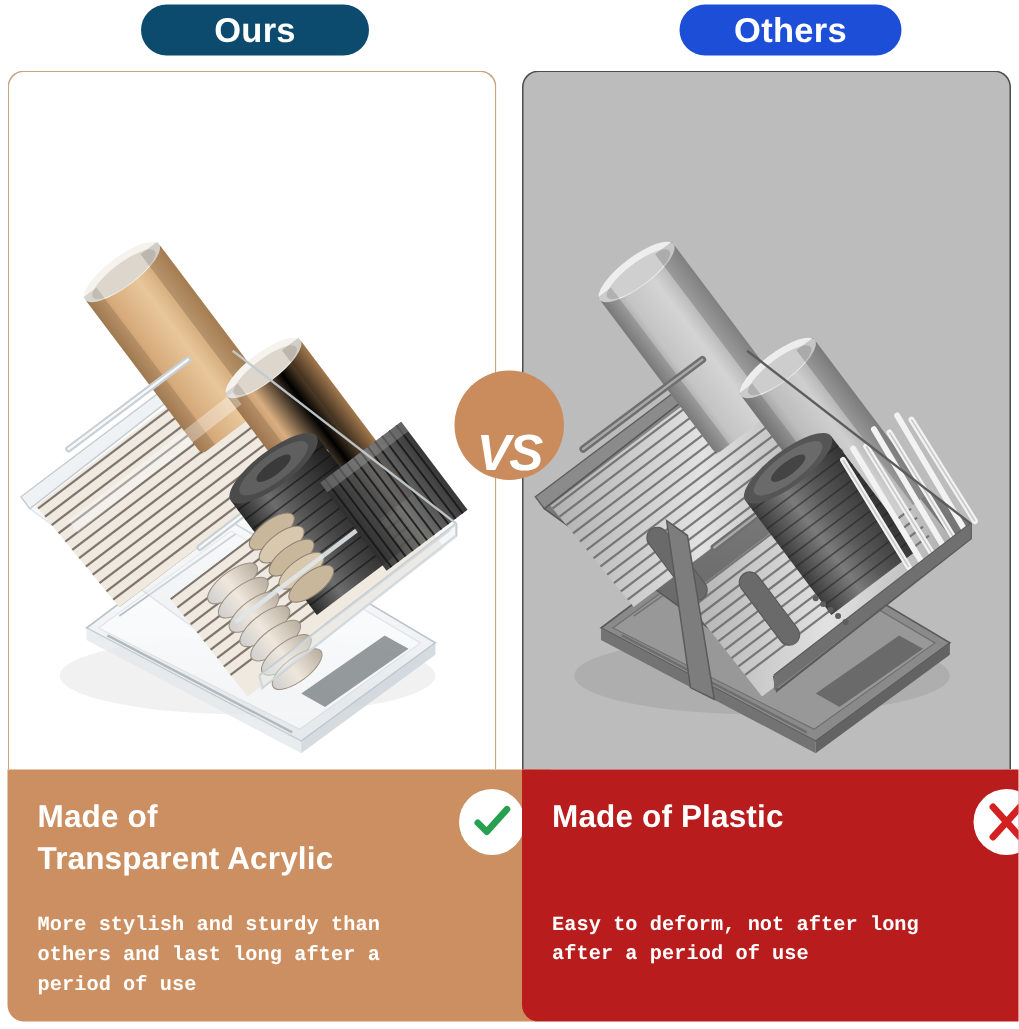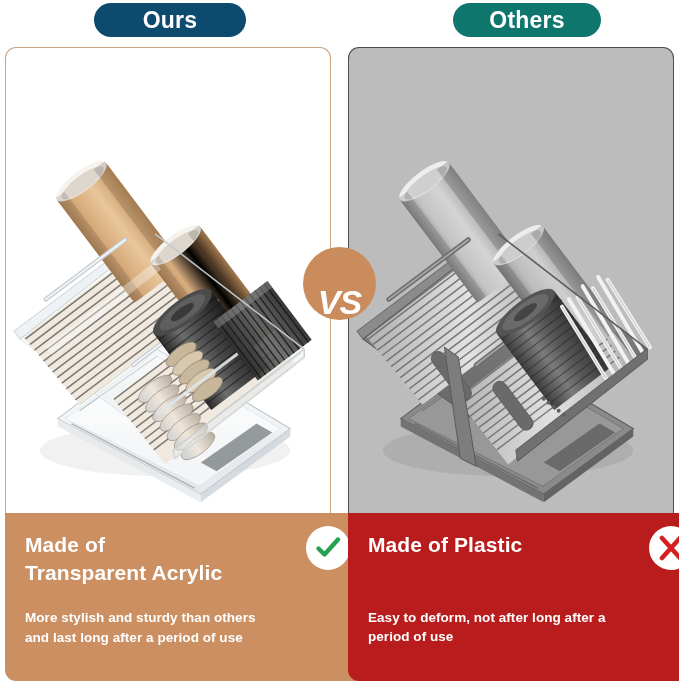--- a/index.html
+++ b/index.html
@@ -39,21 +39,21 @@
     z-index: 6;
   }
   .pill-ours {
     left: 94px;
     width: 152px;
     background: #0c4a6e;
   }
   .pill-others {
     left: 453px;
     width: 148px;
-    background: #0f766e;
+    background: #1d4ed8;
   }
 
   
   .card {
     position: absolute;
     top: 47px;
     width: 326px;
     height: 466px;
     border-radius: 11px 11px 0 0;
     overflow: hidden;
@@ -139,20 +139,21 @@
     letter-spacing: 0.1px;
   }
   .panel p {
     margin: 0;
     color: #ffffff;
     font-size: 13.5px;
     font-weight: bold;
     line-height: 1.45;
     max-width: 255px;
     letter-spacing: 0.05px;
+    font-family: Liberation Mono, monospace;
   }
   .panel-ours p { margin-top: 22px; }
   .panel-others p { margin-top: 49px; max-width: 272px; }
 
   
   .status-icon {
     position: absolute;
     top: 13px;
     right: 17px;
     width: 44px;

